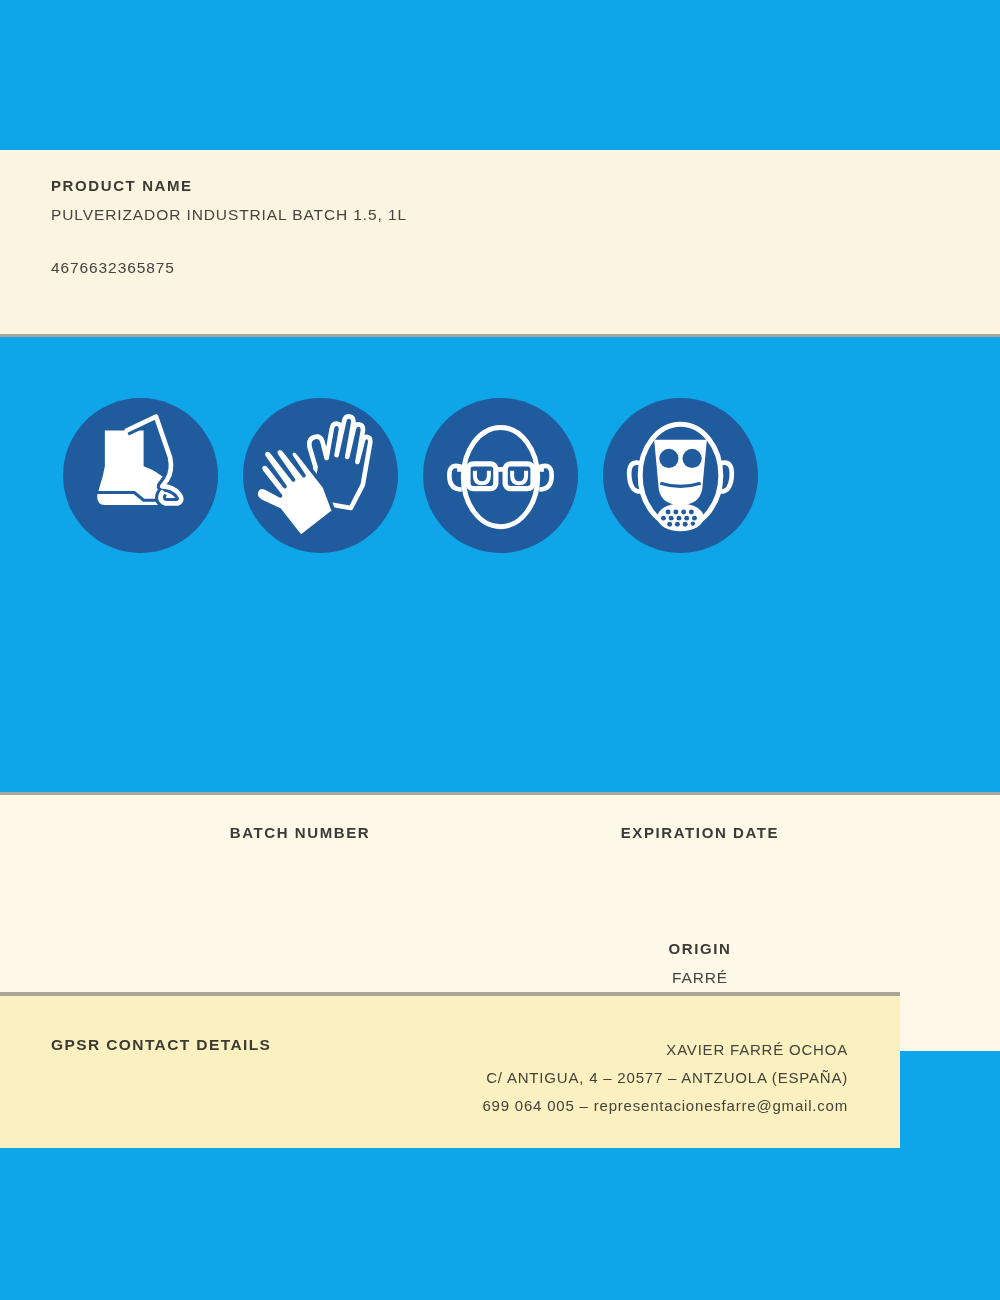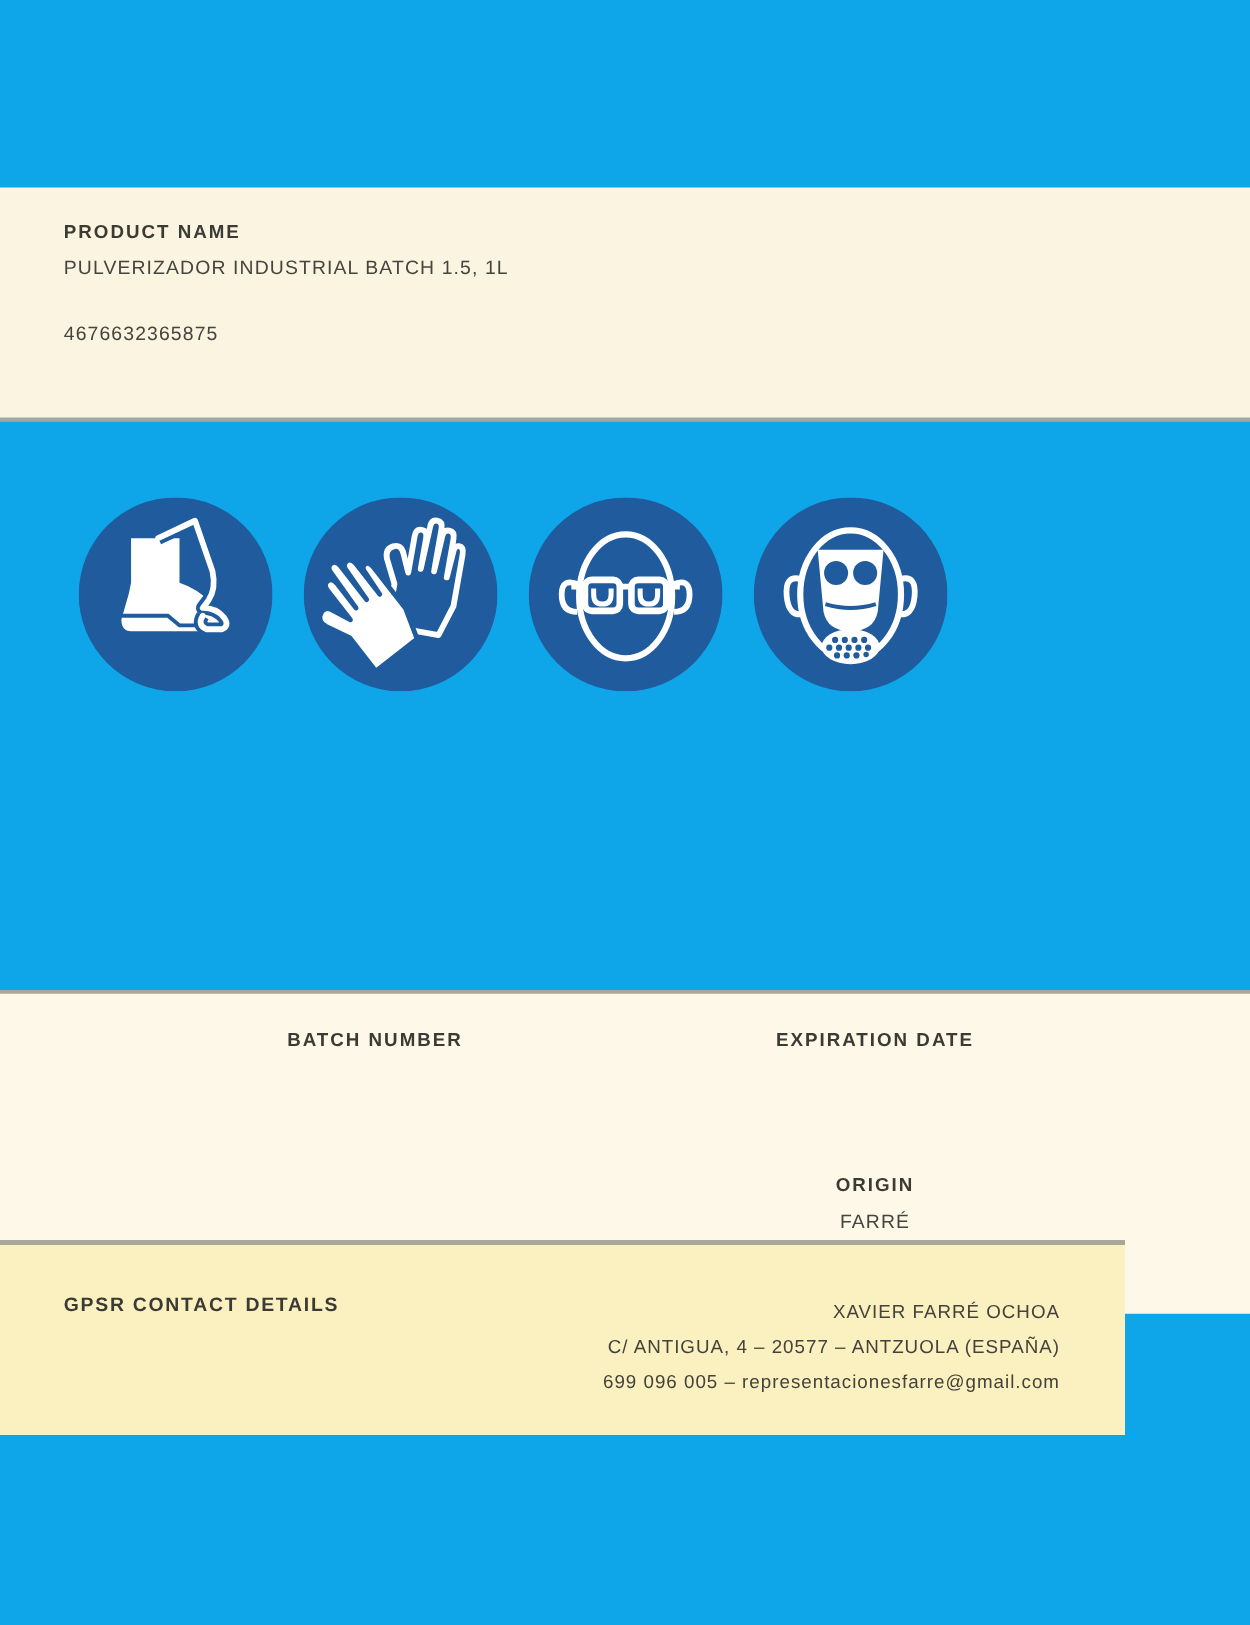--- a/index.html
+++ b/index.html
@@ -155,17 +155,17 @@
         <p class="batch-value">FARRÉ</p>
       </div>
     </div>
   </div>
 
   <div class="sec-gpsr">
     <div class="gpsr-label">GPSR CONTACT DETAILS</div>
     <div class="gpsr-contact">
       <div>XAVIER FARRÉ OCHOA</div>
       <div>C/ ANTIGUA, 4 – 20577 – ANTZUOLA (ESPAÑA)</div>
-      <div>699 096 005 – representacionesfarre@gmail.com</div>
+      <div>699 064 005 – representacionesfarre@gmail.com</div>
     </div>
   </div>
 
 </div>
 
 </body></html>

